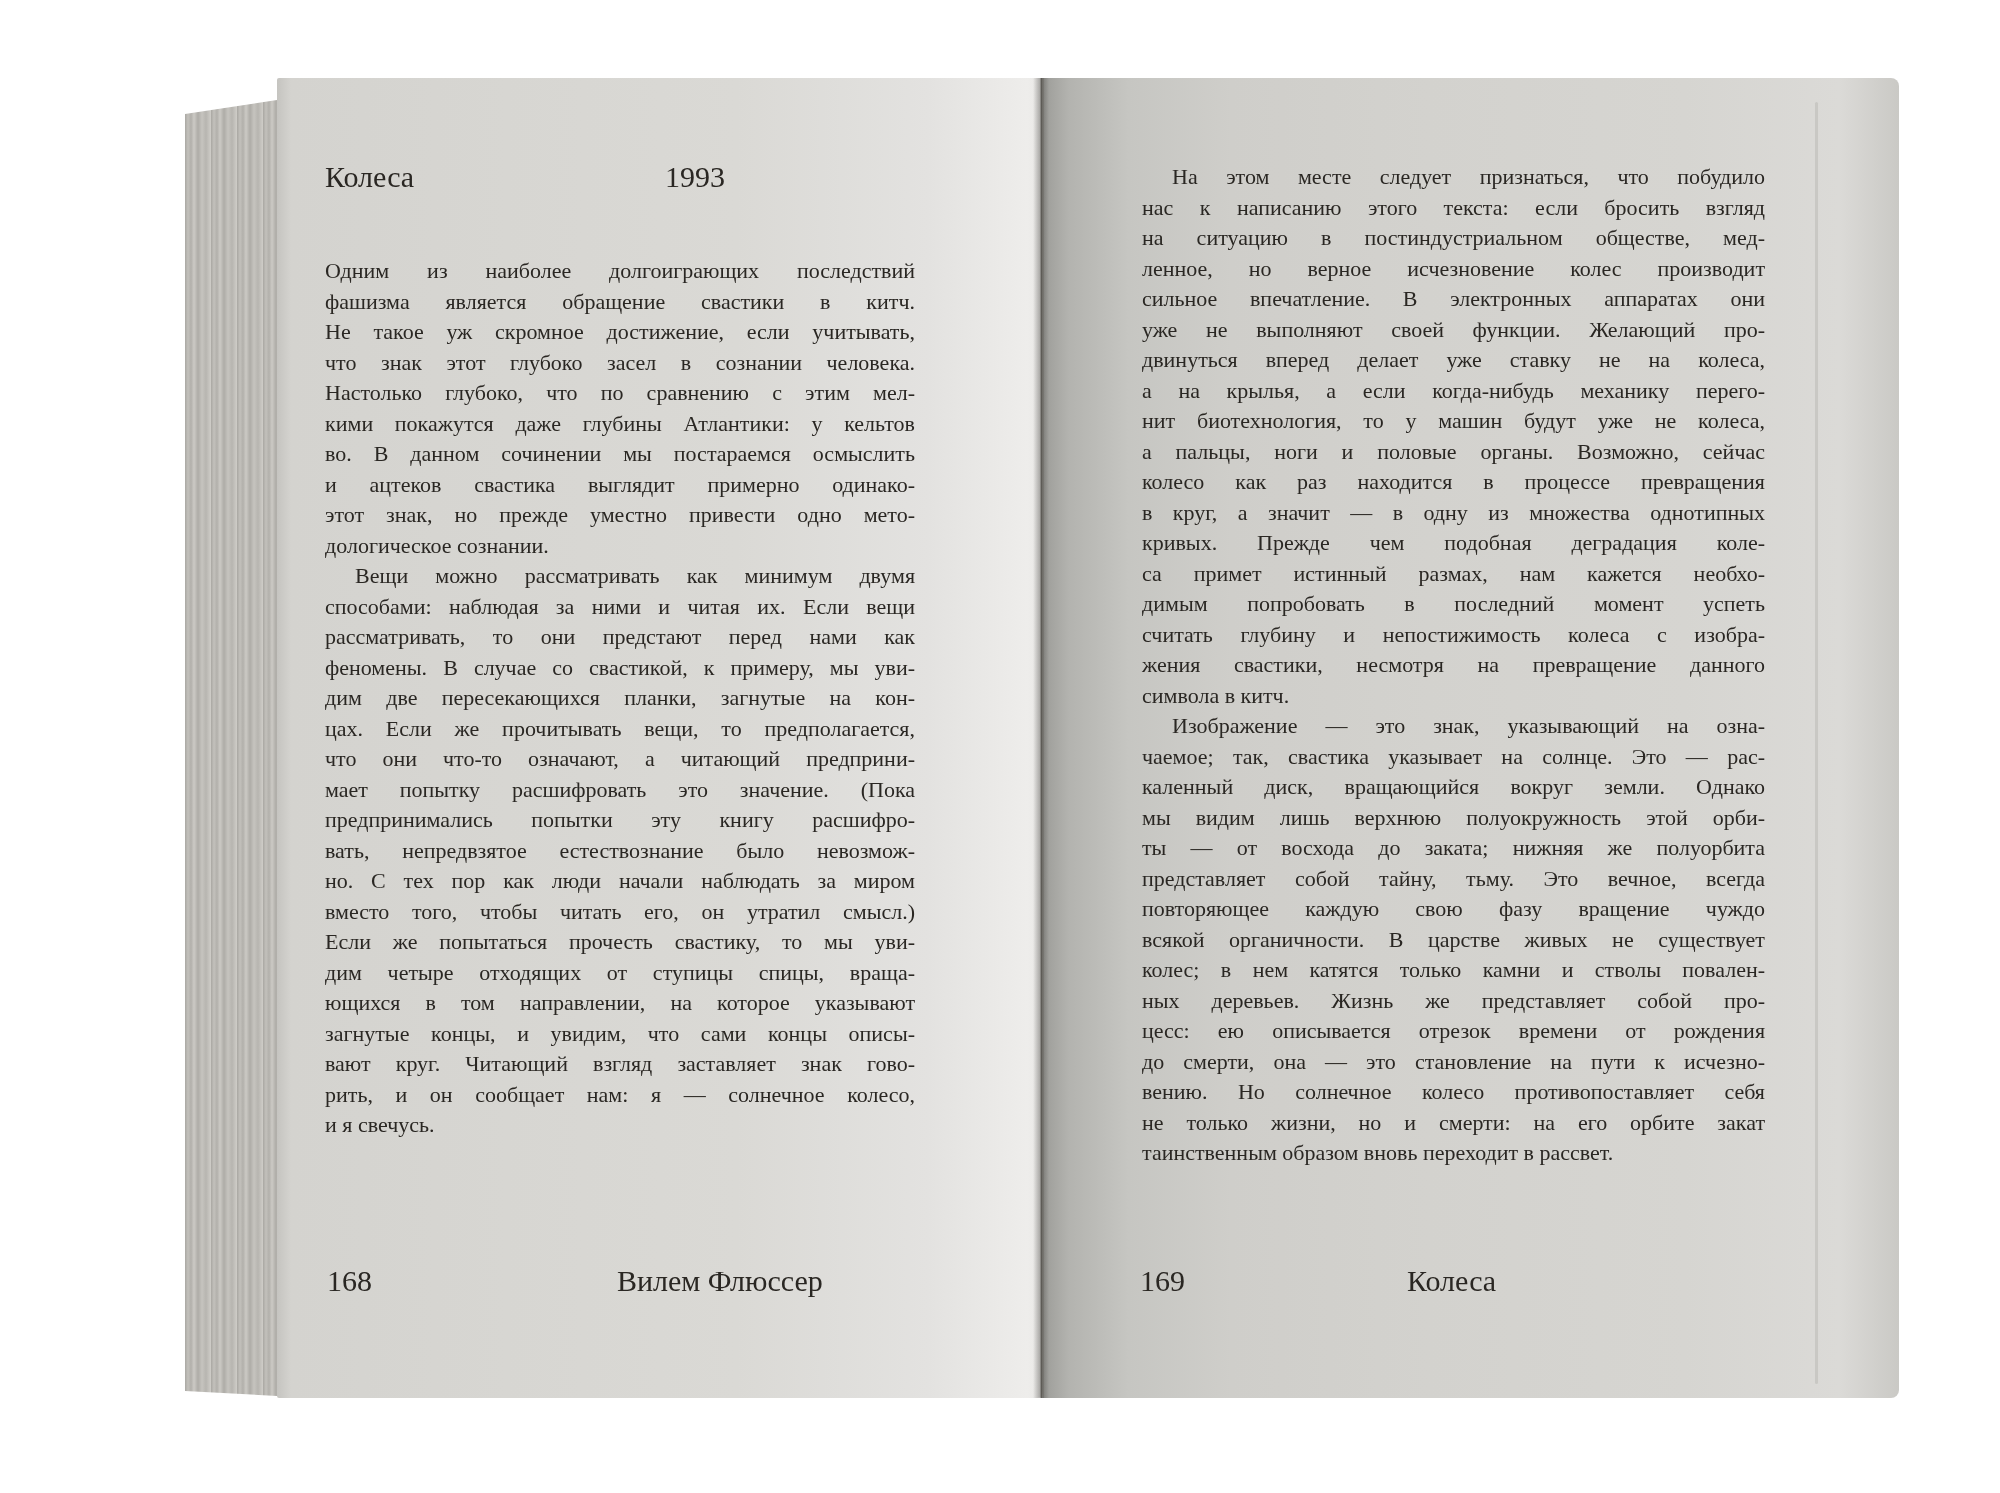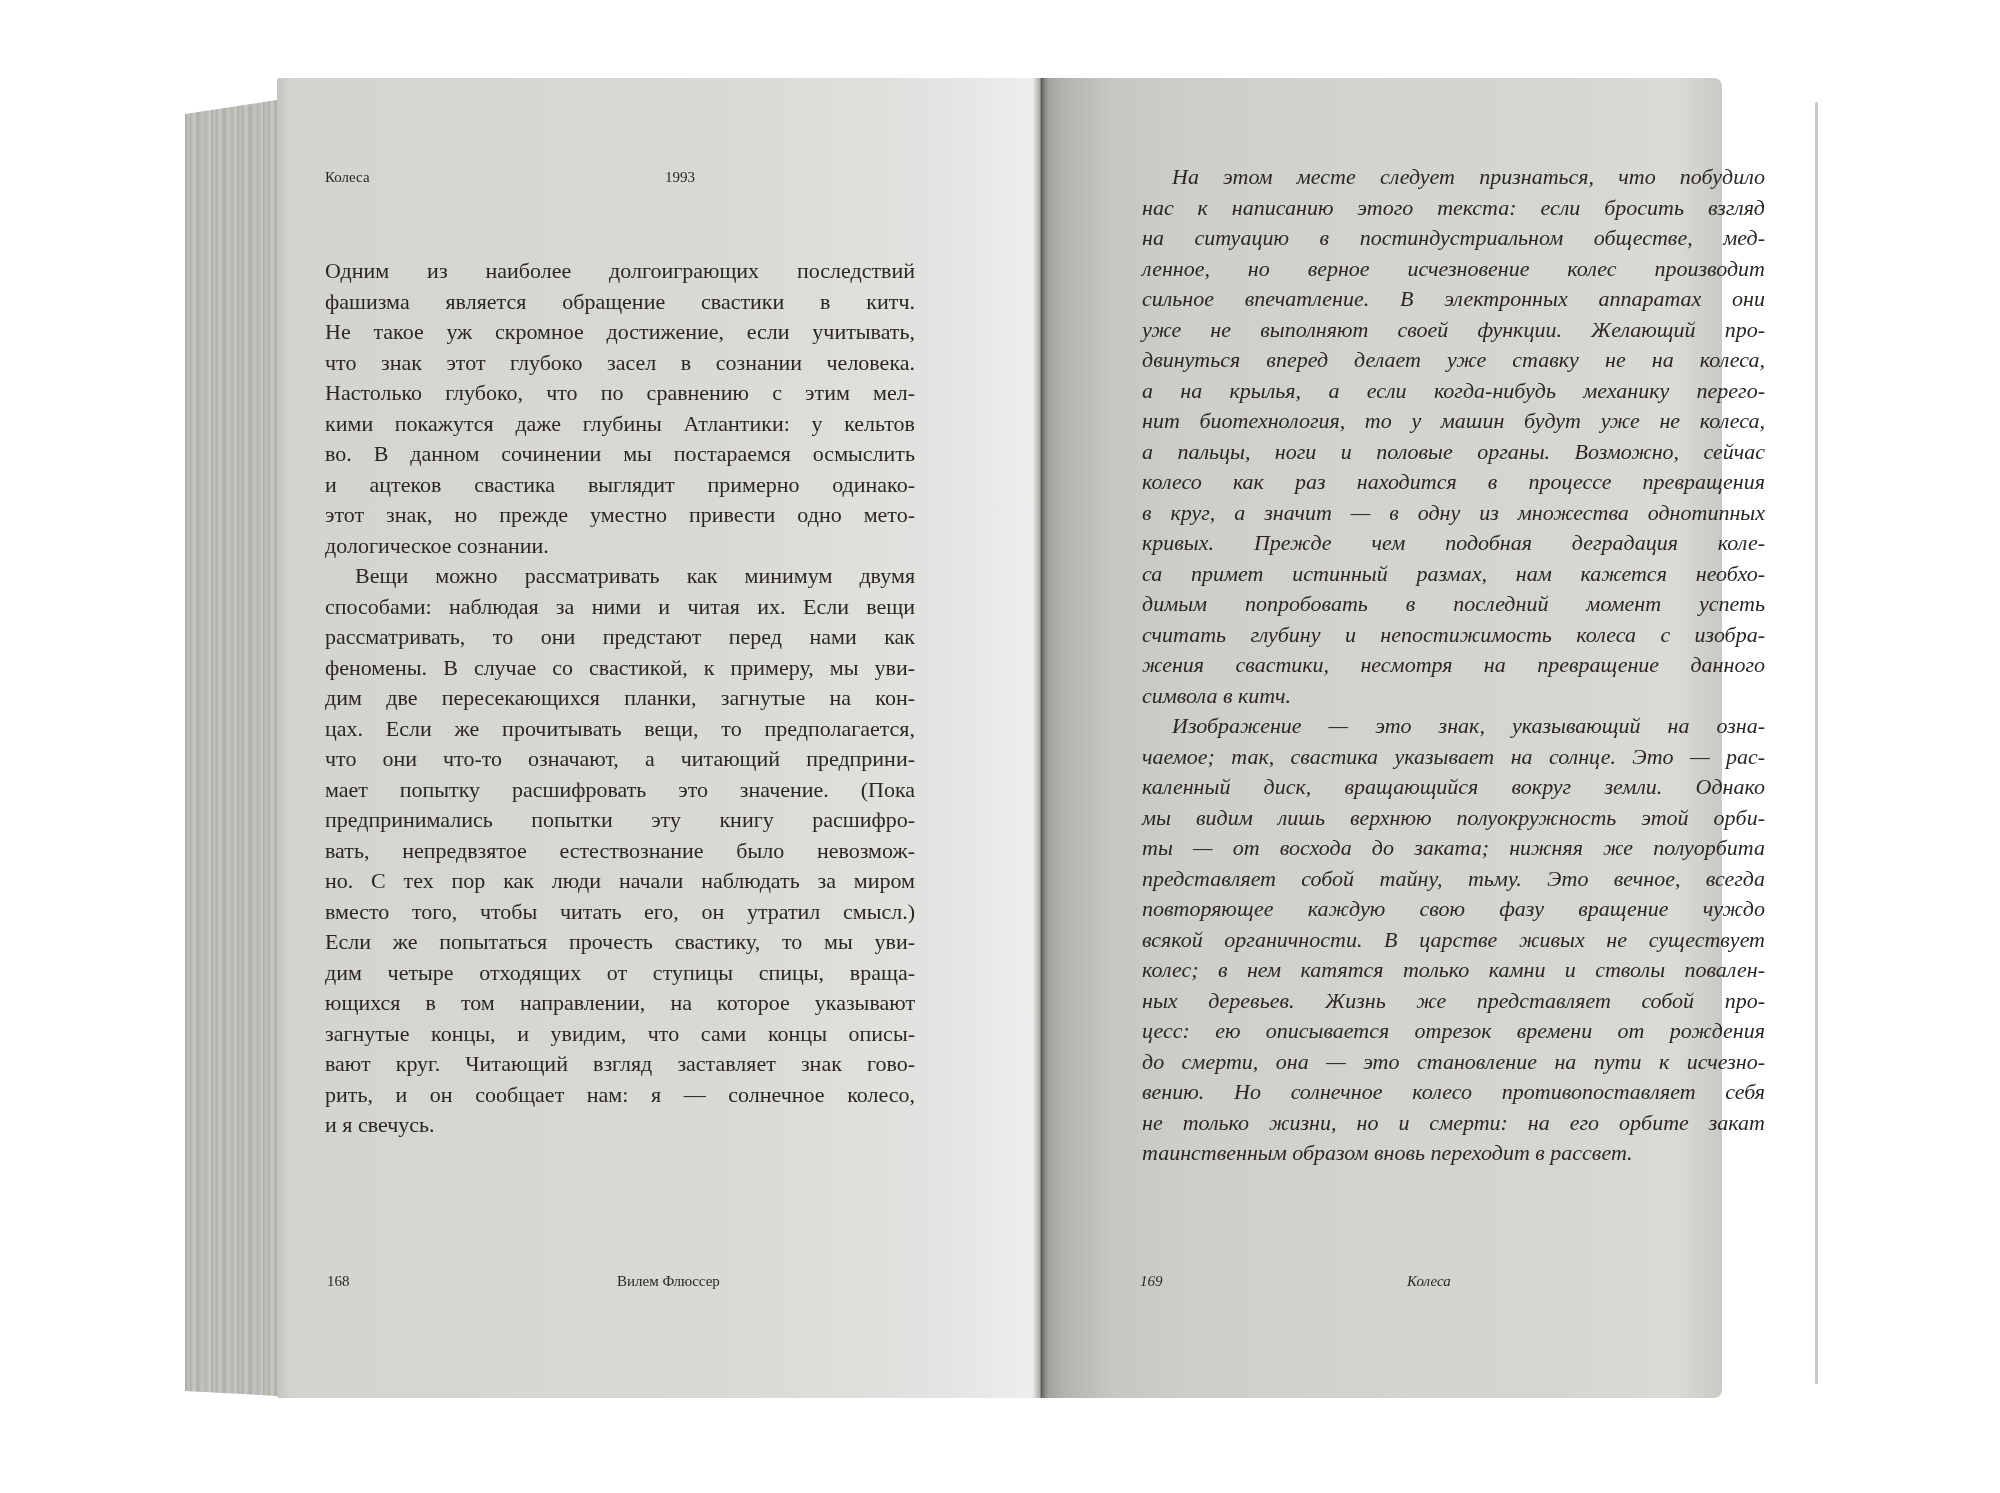--- a/index.html
+++ b/index.html
@@ -36,26 +36,25 @@
     top: 0; height: 1320px;
   }
   .page-left {
     left: 92px; width: 766px;
     background: linear-gradient(to right,
       #c5c4c0 0px, #d4d3cf 14px, #d7d6d2 30%, #dad9d5 60%,
       #e3e2e0 85%, #eeedeb 98%, #e7e6e4 100%);
     border-radius: 2px 0 6px 2px;
   }
   .page-right {
-    left: 858px; width: 679px;
+    left: 858px; width: 856px;
     background: linear-gradient(to right,
       #9c9c98 0%, #b3b3af 3%, #c6c6c2 10%, #cfceca 22%,
       #d3d2ce 45%, #d6d5d1 75%, #dbdad7 93%, #cac9c5 100%);
     border-radius: 0 8px 8px 0;
-    font-style: italic;
   }
 
   
   .fold {
     position: absolute;
     left: 848px; top: 0;
     width: 16px; height: 1320px;
     background: linear-gradient(to right,
       rgba(60,58,54,0) 0%, rgba(60,58,54,0.35) 42%,
       var(--crease-color, #504e48) 55%, rgba(60,58,54,0.25) 70%,
@@ -67,21 +66,21 @@
   .right-edge-line {
     position: absolute;
     left: 1630px; top: 24px;
     width: 3px; height: 1282px;
     background: #c9c8c4;
     border-radius: 2px;
   }
 
   .running-head, .running-foot {
     position: absolute;
-    font-size: 15px;
+    font-size: 30px;
     line-height: 26px;
     white-space: nowrap;
   }
 
   .body-text {
     position: absolute;
     font-size: 22px;
     line-height: 30.5px;
   }
   .page-left  .body-text { left: 48px; top: 178px; width: 590px; }

